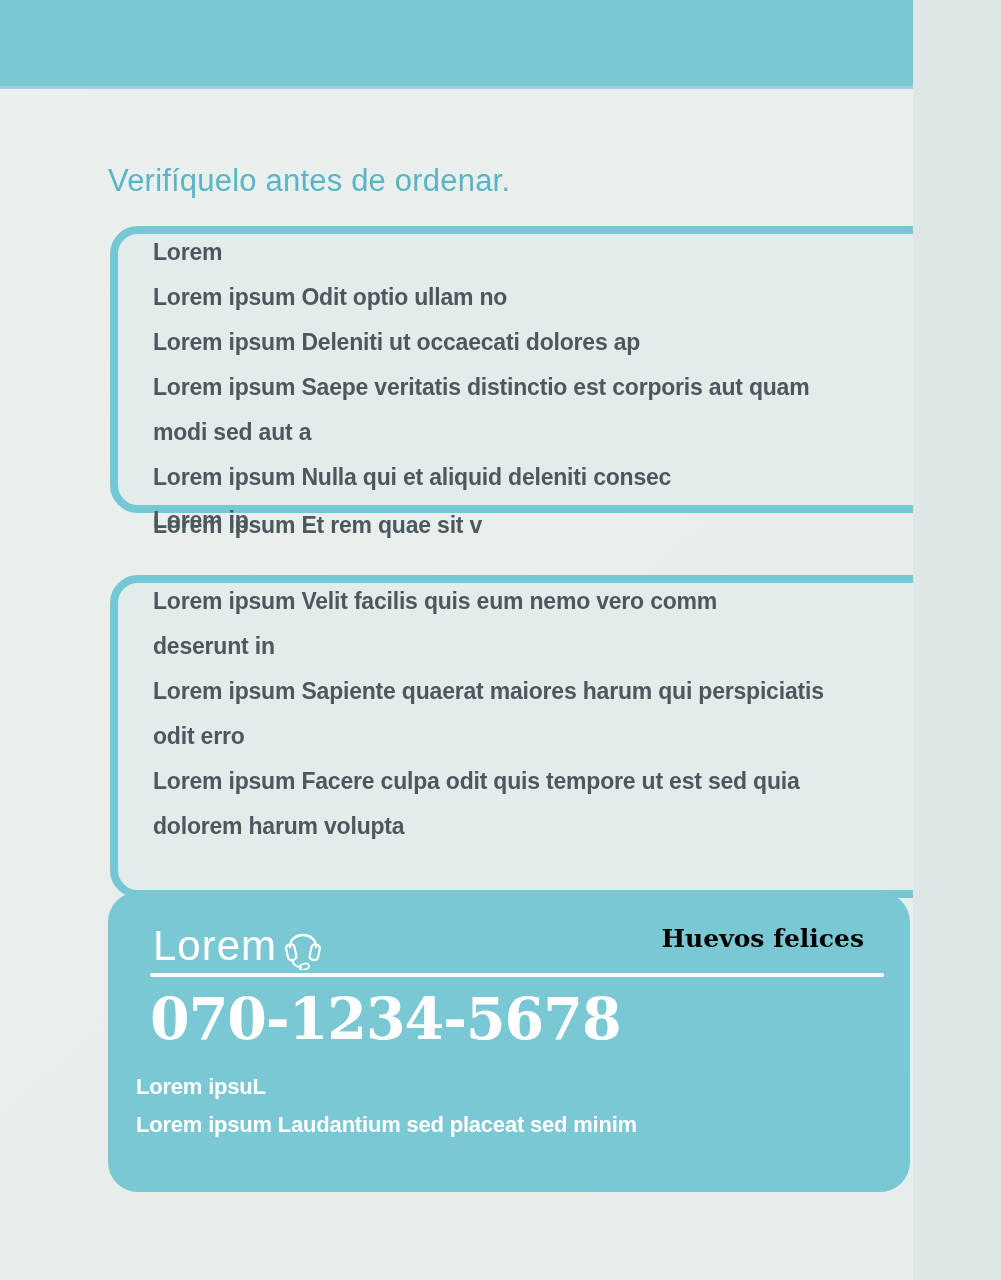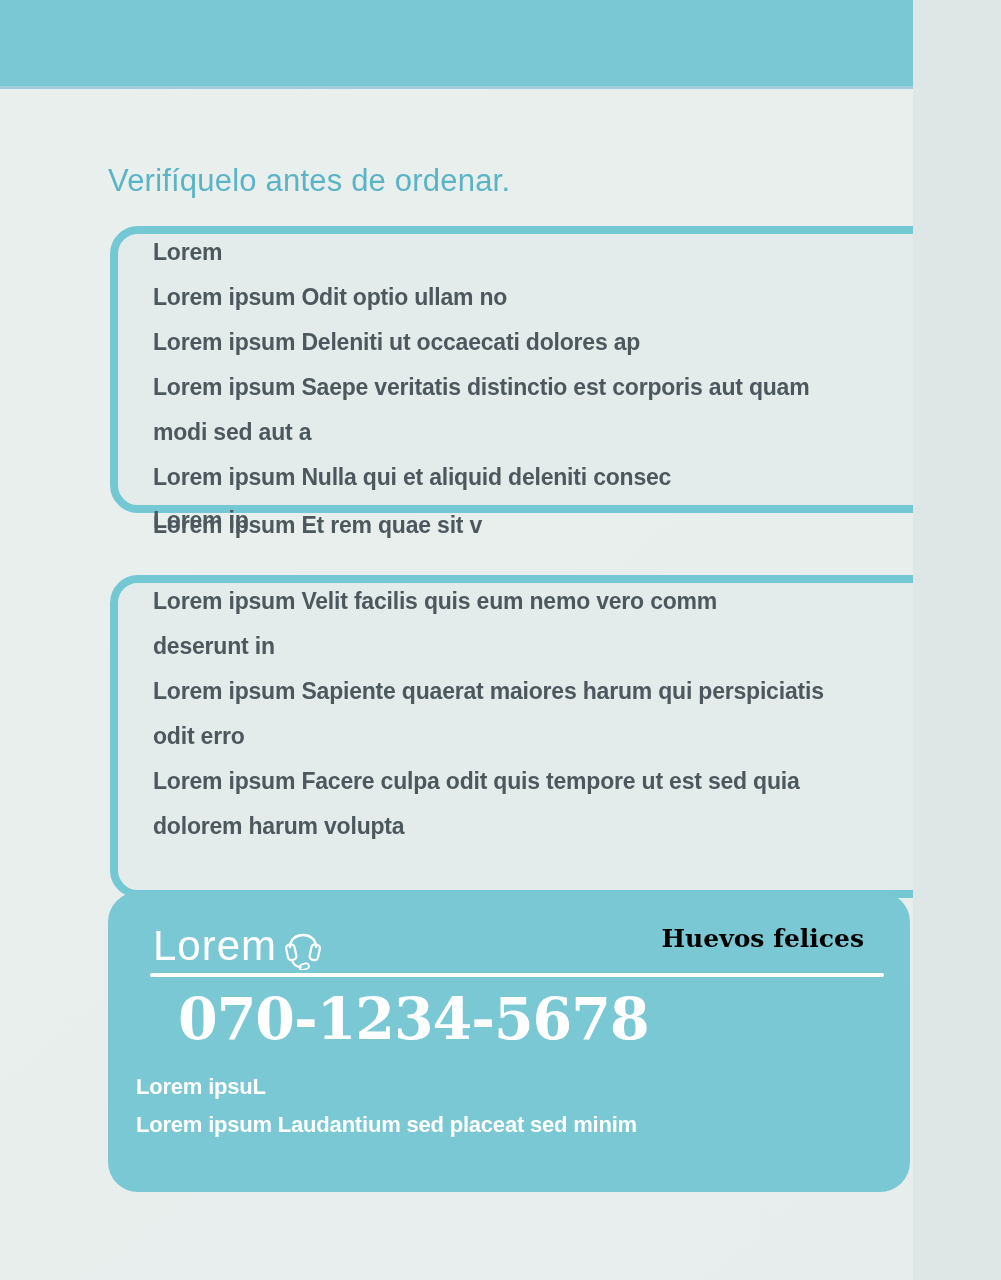--- a/index.html
+++ b/index.html
@@ -52,21 +52,21 @@
     font-family:"DejaVu Serif", serif;font-weight:700;
     font-size:25px;color:#000000;line-height:1;white-space:nowrap;
   }
   .card-rule{
     position:absolute;left:42px;top:81px;width:734px;height:4px;
     background:#ffffff;border-radius:2px;
   }
   .card-phone{
     position:absolute;left:42px;top:98px;
     font-family:"DejaVu Serif", serif;font-weight:700;
-    font-size:57px;color:#ffffff;line-height:1;letter-spacing:-1px;white-space:nowrap;margin-left:28px;
+    font-size:57px;color:#ffffff;line-height:1;letter-spacing:-1px;white-space:nowrap;
   }
   .card-lines{position:absolute;left:28px;top:176px;}
   .card-line{
     font-size:22px;font-weight:700;color:#ffffff;
     line-height:38px;letter-spacing:-0.2px;white-space:nowrap;
   }
 </style>
 </head>
 <body>
 

